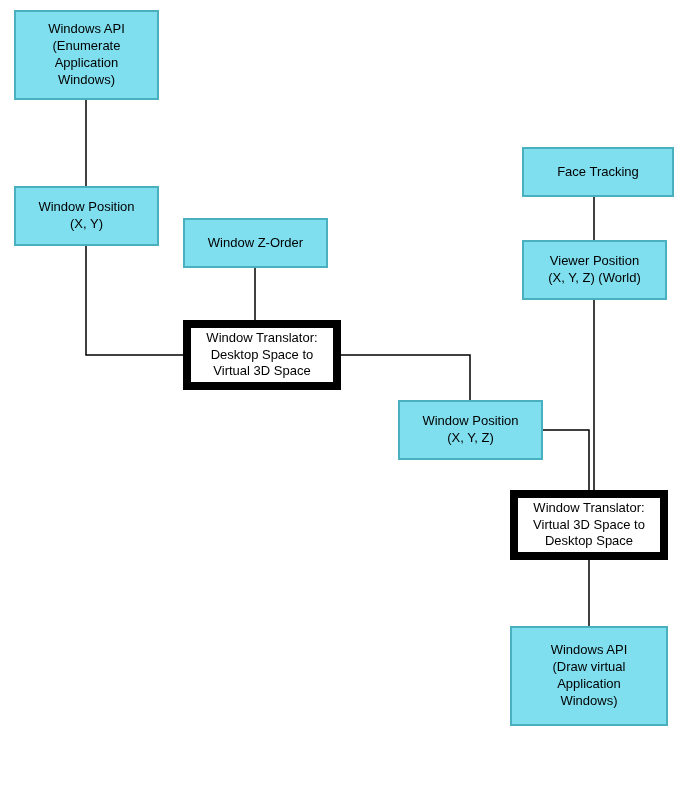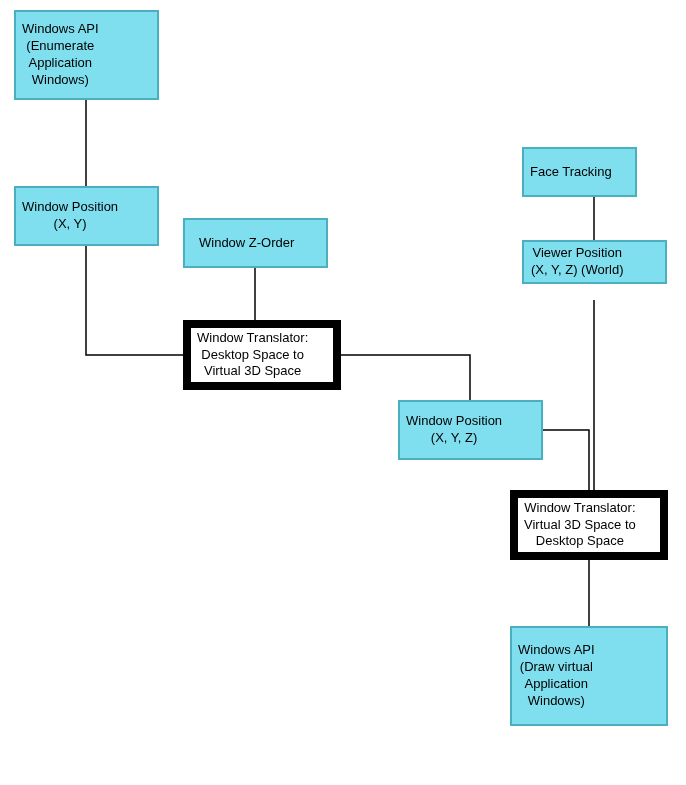--- a/index.html
+++ b/index.html
@@ -15,21 +15,21 @@
     .diagram-container {
       position: relative;
       width: 686px;
       height: 785px;
     }
     .node {
       position: absolute;
       text-align: center;
       display: flex;
       align-items: center;
-      justify-content: flex-start;
+      justify-content: center;
       line-height: 1.3;
     }
     .node-cyan {
       background: #7FDFEF;
       border: 2px solid #4AAFBF;
     }
     .node-white {
       background: #ffffff;
       border: 8px solid #000000;
     }
@@ -83,25 +83,25 @@
   </div>
 
   <div class="node node-white" style="left:183px; top:320px; width:158px; height:70px; padding:6px;">
     <span>Window Translator:<br>Desktop Space to<br>Virtual 3D Space</span>
   </div>
 
   <div class="node node-cyan" style="left:398px; top:400px; width:145px; height:60px; padding:6px;">
     <span>Window Position<br>(X, Y, Z)</span>
   </div>
 
-  <div class="node node-cyan" style="left:522px; top:147px; width:115px; height:50px; padding:6px;">
+  <div class="node node-cyan" style="left:522px; top:147px; width:152px; height:50px; padding:6px;">
     <span>Face Tracking</span>
   </div>
 
-  <div class="node node-cyan" style="left:522px; top:240px; width:145px; height:44px; padding:7px;">
+  <div class="node node-cyan" style="left:522px; top:240px; width:145px; height:60px; padding:7px;">
     <span>Viewer Position<br>(X, Y, Z) (World)</span>
   </div>
 
   <div class="node node-white" style="left:510px; top:490px; width:158px; height:70px; padding:6px;">
     <span>Window Translator:<br>Virtual 3D Space to<br>Desktop Space</span>
   </div>
 
   <div class="node node-cyan" style="left:510px; top:626px; width:158px; height:100px; padding:6px;">
     <span>Windows API<br>(Draw virtual<br>Application<br>Windows)</span>
   </div>

